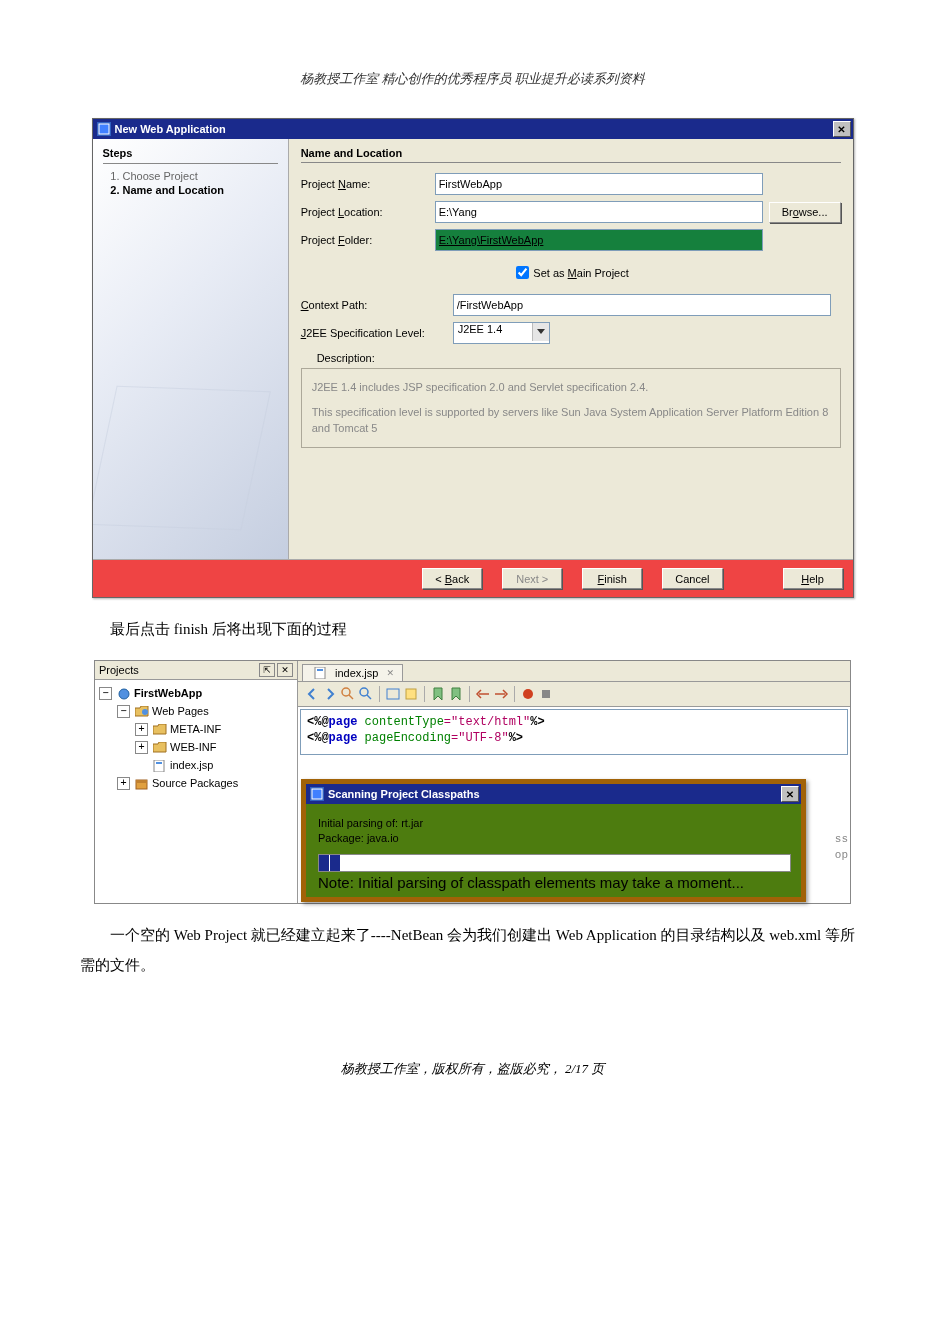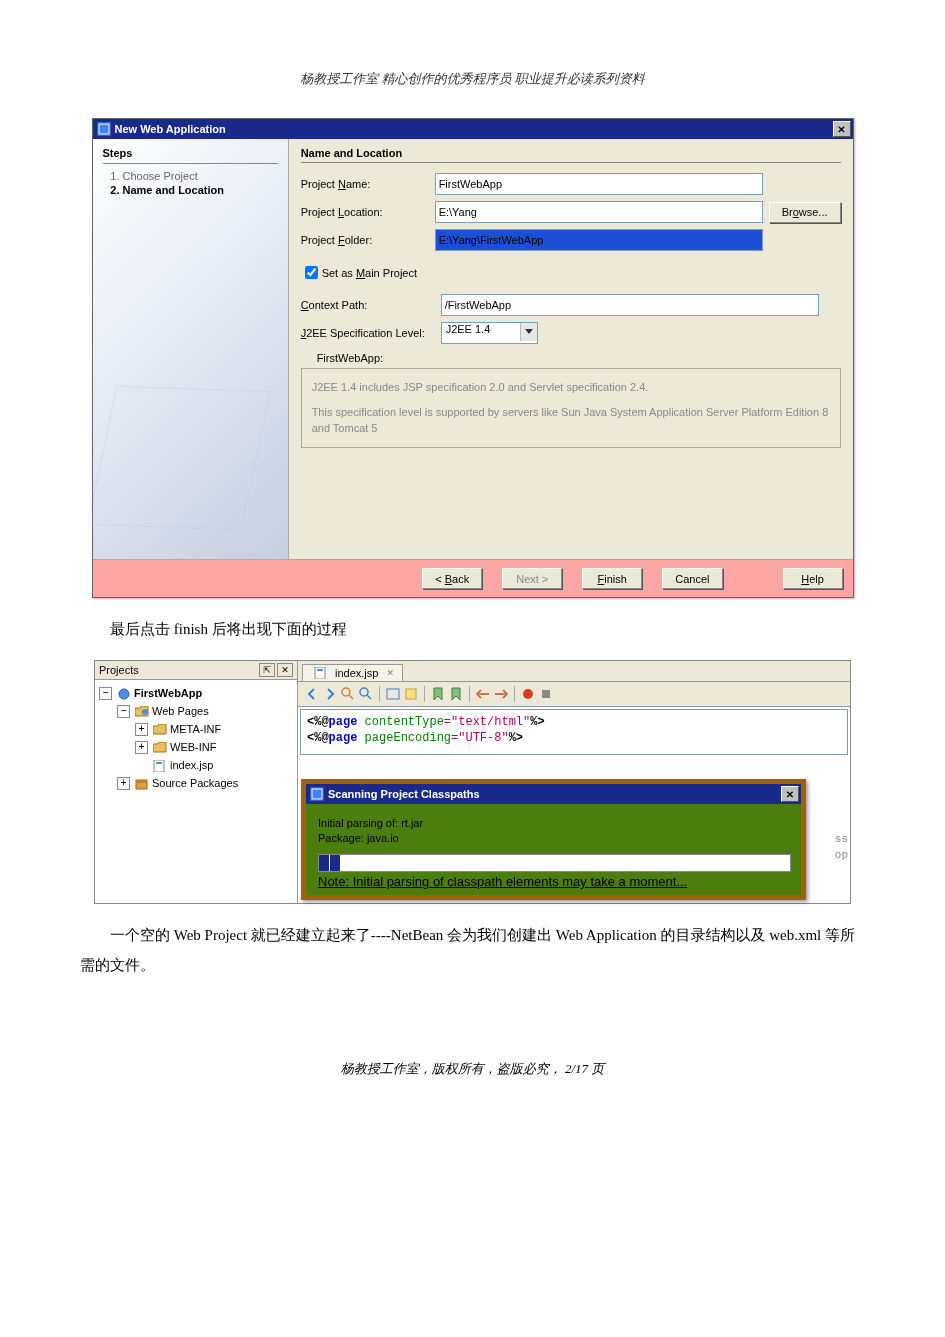--- a/index.html
+++ b/index.html
@@ -90,21 +90,21 @@
   .steps-list li.bold { font-weight: bold; color: #000; }
   .wizard-right {
     flex: 1;
     padding: 8px 12px;
     background: #ece9d8;
   }
   .section-title { font-weight: bold; margin-bottom: 3px; }
   .section-title + hr { border: none; border-top: 1px solid #888; margin: 2px 0 10px; }
   .form-row { display: flex; align-items: center; margin: 6px 0; }
   .form-label { width: 134px; }
-  .form-label-wide { width: 140px; }
+  .form-label-wide { width: 152px; }
   .form-input {
     border: 1px solid #7f9db9;
     background: #fff;
     height: 18px;
     padding: 1px 3px;
     font-family: Tahoma, Arial;
     font-size: 11px;
   }
   .btn {
     background: #ece9d8;
@@ -113,21 +113,21 @@
     border-left-color: #fff;
     box-shadow: 1px 1px 0 #555;
     height: 21px;
     padding: 0 12px;
     font-family: Tahoma, Arial;
     font-size: 11px;
     cursor: pointer;
     min-width: 60px;
   }
   .btn:disabled { color: #888; }
-  .chk-row { display: flex; align-items: center; margin: 12px 0; }
+  .chk-row { display: flex; align-items: center; margin: 12px 0; justify-content: center; }
   .chk-row input { margin-right: 4px; }
   .desc-box {
     border: 1px solid #aca899;
     background: #ece9d8;
     padding: 10px;
     margin-top: 4px;
     color: #888;
     font-size: 11px;
     line-height: 1.5;
   }
@@ -145,21 +145,21 @@
     background: #e6e6e6;
     border-left: 1px solid #bbb;
     display: flex; align-items: center; justify-content: center;
   }
   .wizard-buttons {
     border-top: 1px solid #aaa;
     padding: 8px 10px;
     display: flex;
     justify-content: flex-end;
     gap: 20px;
-    background: #fca5a5;
+    background: #ef4444;
   }
   .u { text-decoration: underline; }
 
   .body-text {
     font-family: "SimSun", serif;
     font-size: 15px;
     margin: 16px 20px;
     line-height: 2;
     text-indent: 2em;
   }
@@ -281,21 +281,21 @@
     margin-top: 10px;
     border: 1px solid #888;
     background: #fff;
     height: 16px;
     width: 100%;
     display: flex;
   }
   .pblock {
     width: 10px; height: 100%; margin-right: 1px;
   }
-  .scan-note { font-size: 13px; margin-top: 2px; text-decoration: underline; }
+  .scan-note { font-size: 15px; margin-top: 2px; }
   .code-below {
     padding: 4px 40px;
     font-family: "Courier New", monospace;
     font-size: 12px;
   }
   .code-tag { color: #0000c0; }
   .side-text {
     position: absolute;
     right: 2px; top: 170px;
     font-family: "Courier New", monospace;
@@ -344,21 +344,21 @@
           <input class="form-input" style="width: 320px;" value="FirstWebApp">
         </div>
         <div class="form-row">
           <span class="form-label">Project <span class="u">L</span>ocation:</span>
           <input class="form-input" style="width: 320px;" value="E:\Yang">
           <span style="width:6px"></span>
           <button class="btn">Br<span class="u">o</span>wse...</button>
         </div>
         <div class="form-row">
           <span class="form-label">Project <span class="u">F</span>older:</span>
-          <input class="form-input" style="width: 320px; background: #1d4ed8;" readonly="" value="E:\Yang\FirstWebApp">
+          <input class="form-input" style="width: 320px; background: #15803d; text-decoration: underline;" readonly="" value="E:\Yang\FirstWebApp">
         </div>
 
         <div class="chk-row">
           <input type="checkbox" checked="" style="">
           <span>Set as <span class="u">M</span>ain Project</span>
         </div>
 
         <div class="form-row">
           <span class="form-label-wide"><span class="u">C</span>ontext Path:</span>
           <input class="form-input" style="width: 370px;" value="/FirstWebApp">
@@ -367,21 +367,21 @@
           <span class="form-label-wide"><span class="u">J</span>2EE Specification Level:</span>
           <span class="dropdown">
             <span class="dropdown-text">J2EE 1.4</span>
             <span class="dropdown-btn">
               <svg width="8" height="6" viewBox="0 0 8 6">
                   <path d="M0 0 L8 0 L4 5 Z" fill="#333"></path>
                 </svg>
             </span>
           </span>
         </div>
-        <div style="margin:8px 0 0 16px">FirstWebApp:</div>
+        <div style="margin:8px 0 0 16px">Description:</div>
         <div class="desc-box">
           <div>J2EE 1.4 includes JSP specification 2.0 and Servlet specification 2.4.</div>
           <div style="height:8px"></div>
           <div>This specification level is supported by servers like Sun Java System Application Server Platform Edition 8 and Tomcat 5</div>
         </div>
       </div>
     </div>
     <div class="wizard-buttons">
       <button class="btn">&lt; <span class="u">B</span>ack</button>
       <button class="btn" disabled="">Next &gt;</button>

